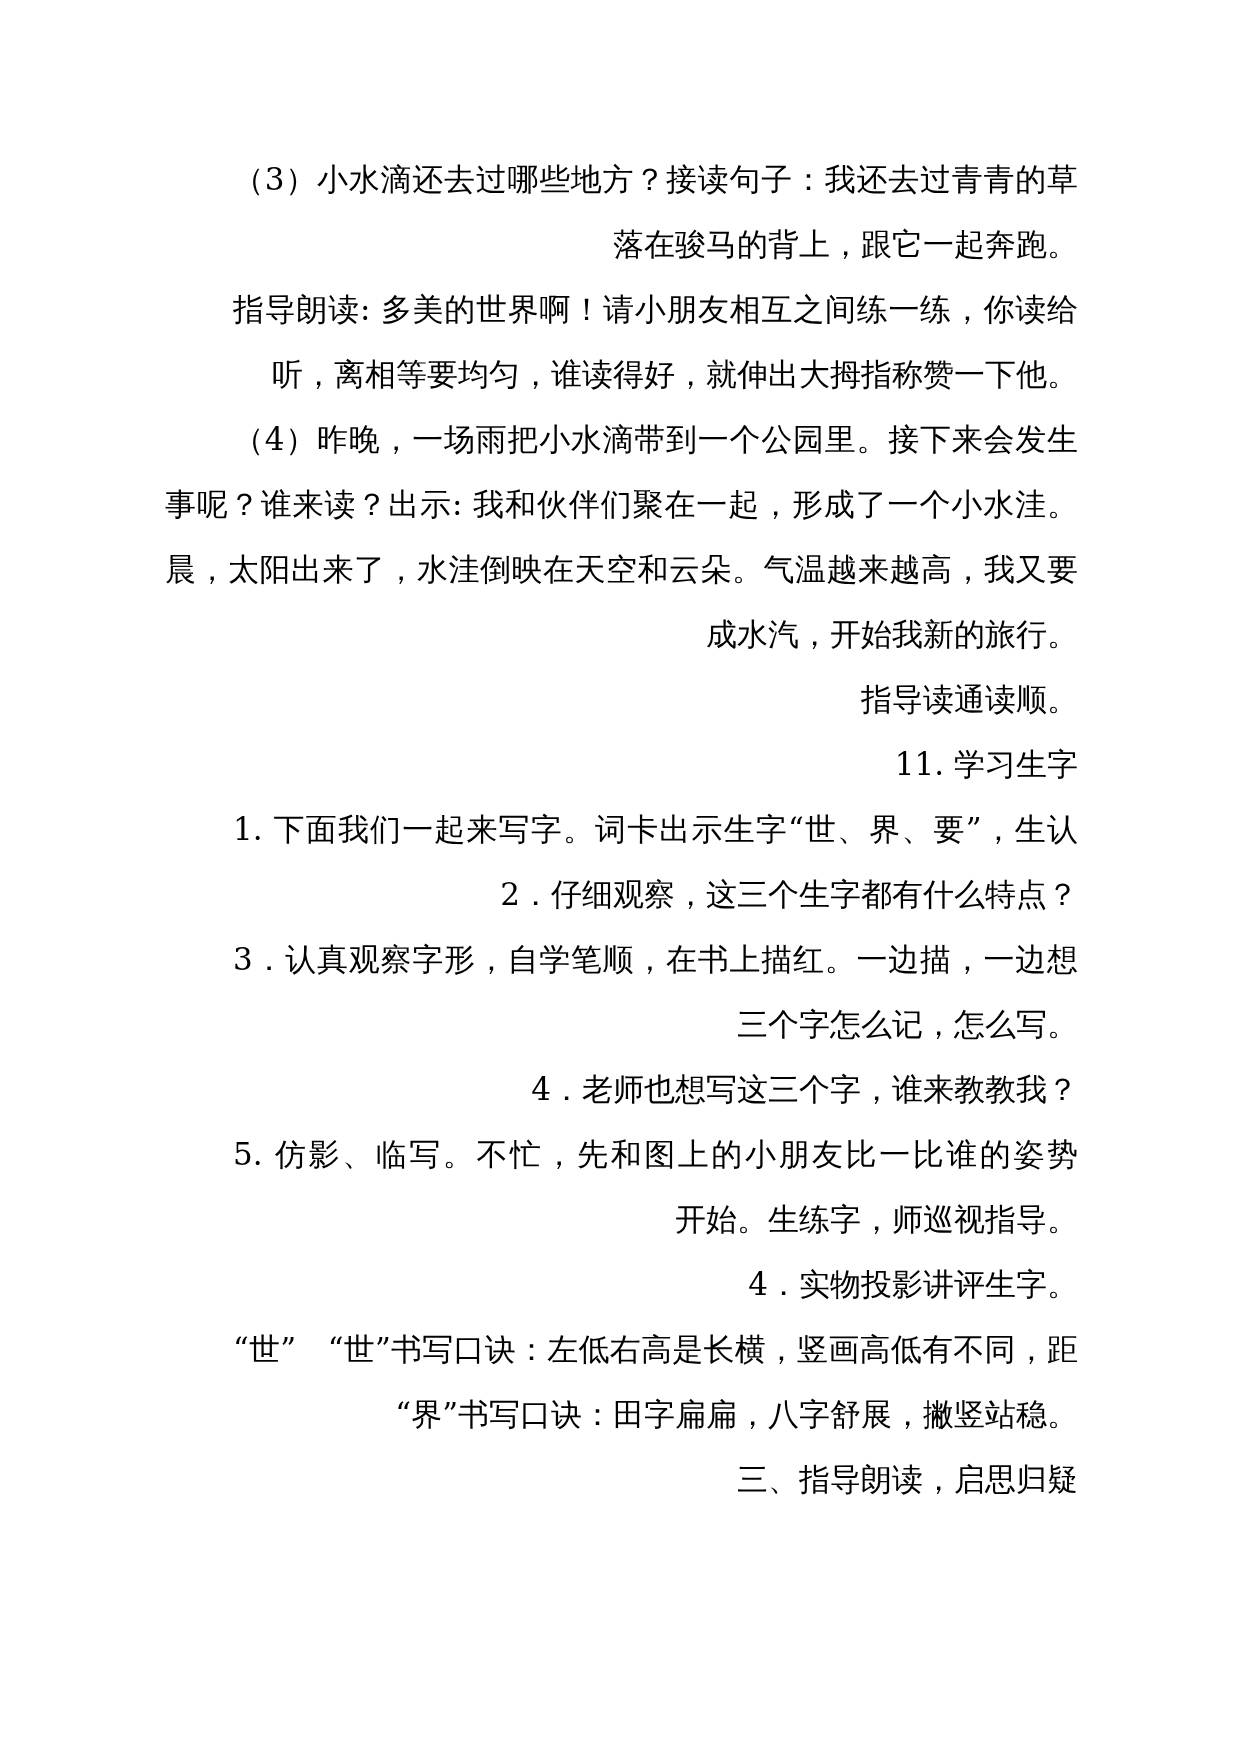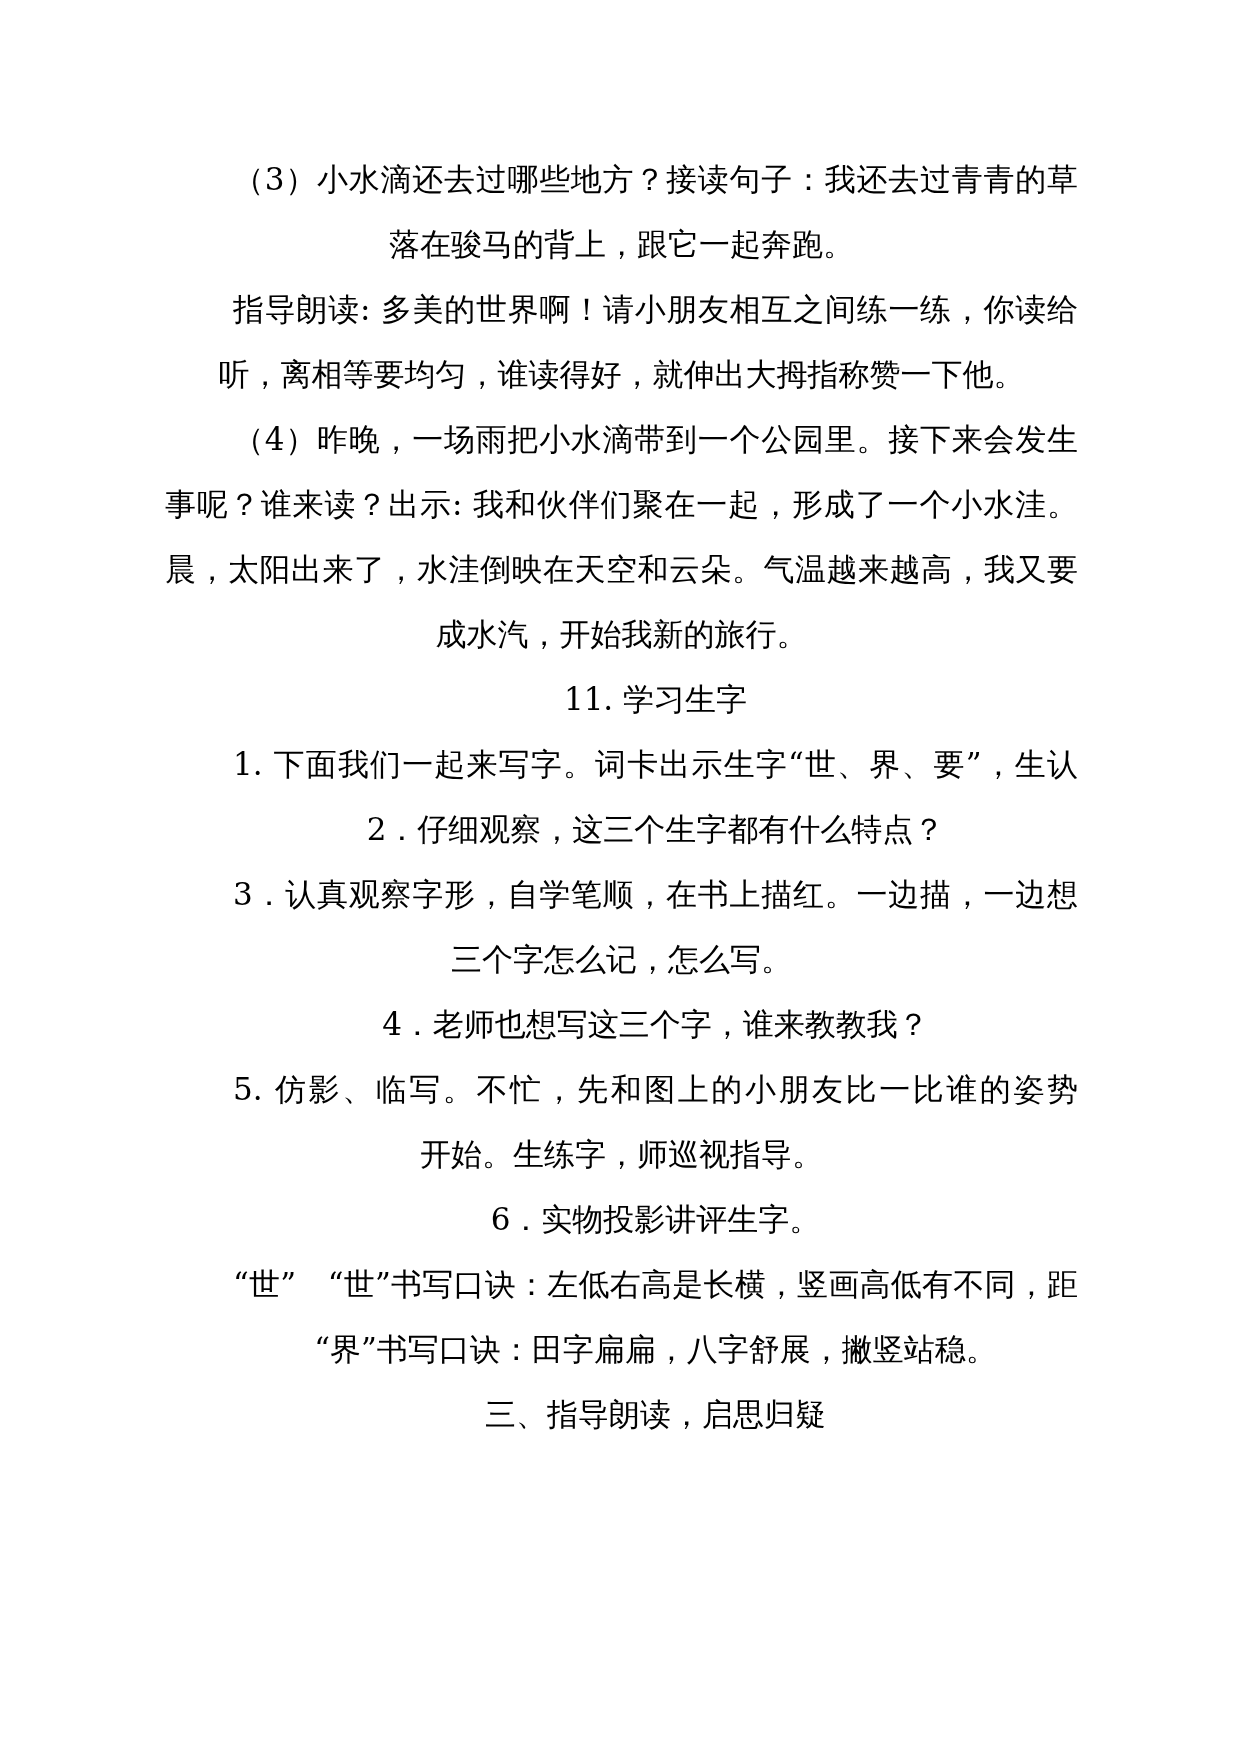--- a/index.html
+++ b/index.html
@@ -22,21 +22,21 @@
   }
   .line {
     height: 65px;
     line-height: 65px;
     font-size: 31px;
     font-family: "DejaVu Serif", "Liberation Serif", serif;
     color: #000000;
     overflow: hidden;
     word-break: break-all;
     white-space: normal;
-    text-align: center;
+    text-align: right;
   }
   .line.justify {
     text-align: justify;
     text-align-last: justify;
     text-justify: inter-character;
   }
   .line.indent {
     text-indent: 68px;
   }
   .line.bold {
@@ -49,26 +49,27 @@
 <div class="page">
   <div class="text-block" id="text-block">
       <div class="line indent justify">（3）小水滴还去过哪些地方？接读句子：我还去过青青的草原，</div>
       <div class="line">落在骏马的背上，跟它一起奔跑。</div>
       <div class="line indent justify">指导朗读: 多美的世界啊！请小朋友相互之间练一练，你读给我</div>
       <div class="line">听，离相等要均匀，谁读得好，就伸出大拇指称赞一下他。</div>
       <div class="line indent justify">（4）昨晚，一场雨把小水滴带到一个公园里。接下来会发生什么</div>
       <div class="line justify">事呢？谁来读？出示: 我和伙伴们聚在一起，形成了一个小水洼。早</div>
       <div class="line justify">晨，太阳出来了，水洼倒映在天空和云朵。气温越来越高，我又要变</div>
       <div class="line">成水汽，开始我新的旅行。</div>
+      <div class="line">指导读通读顺。</div>
       <div class="line indent bold">11. 学习生字</div>
       <div class="line indent justify">1. 下面我们一起来写字。词卡出示生字“世、界、要”，生认读。</div>
       <div class="line indent">2．仔细观察，这三个生字都有什么特点？</div>
       <div class="line indent justify">3．认真观察字形，自学笔顺，在书上描红。一边描，一边想这</div>
       <div class="line">三个字怎么记，怎么写。</div>
       <div class="line indent">4．老师也想写这三个字，谁来教教我？</div>
       <div class="line indent justify">5. 仿影、临写。不忙，先和图上的小朋友比一比谁的姿势美。好，</div>
       <div class="line">开始。生练字，师巡视指导。</div>
-      <div class="line indent">6．实物投影讲评生字。</div>
+      <div class="line indent">4．实物投影讲评生字。</div>
       <div class="line indent justify">“世”　“世”书写口诀：左低右高是长横，竖画高低有不同，距</div>
       <div class="line indent">“界”书写口诀：田字扁扁，八字舒展，撇竖站稳。</div>
       <div class="line indent bold">三、指导朗读，启思归疑</div>
     </div>
 </div>
 
 </body></html>

